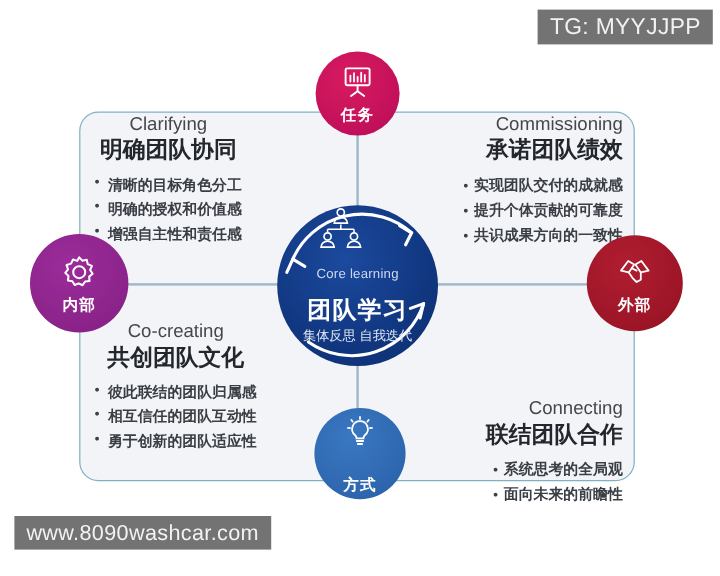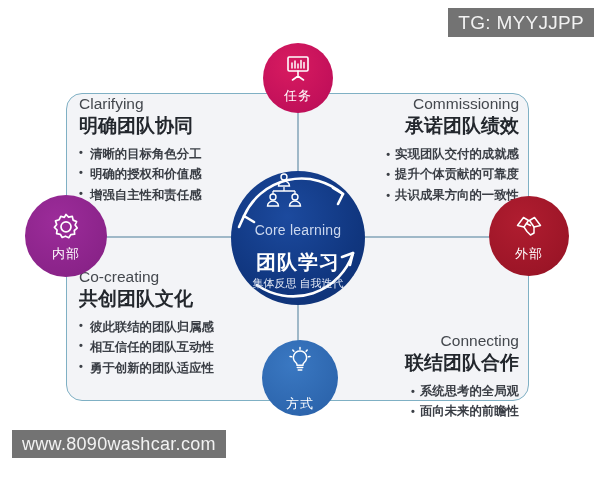--- a/index.html
+++ b/index.html
@@ -48,21 +48,21 @@
 
   
   .conn {
     position: absolute;
     background: #9fb8c8;
   }
   #conn-h { left: 66px; top: 236px; width: 463px; height: 1.6px; }
   #conn-v { left: 297px; top: 93px; width: 1.6px; height: 308px; }
 
   
-  .quad { position: absolute; }
+  .quad { position: absolute; text-align: center; }
   .q-en {
     font-size: 15.5px;
     color: #44484e;
     line-height: 1.25;
     white-space: nowrap;
   }
   .q-cn {
     font-size: 19px;
     font-weight: bold;
     color: #23272d;
@@ -131,21 +131,21 @@
     display: flex;
     flex-direction: column;
     align-items: center;
     justify-content: flex-start;
     padding-top: 52px;
     box-sizing: border-box;
     color: #ffffff;
   }
   #core-icon { width: 46px; height: 34px; position: absolute; top: 16px; left: 44px; }
   .core-en {
-    font-size: 14px;
+    font-size: 11px;
     color: #ccd8ef;
     letter-spacing: 0.2px;
     line-height: 1.1;
     white-space: nowrap;
   }
   .core-cn {
     font-size: 20px;
     font-weight: bold;
     line-height: 1.2;
     margin-top: 12px;
@@ -169,21 +169,21 @@
     align-items: center;
     justify-content: center;
     color: #ffffff;
   }
   .badge .b-icon {
     width: 30px; height: 30px;
     display: block;
   }
   .badge .b-label {
     font-size: 13px;
-    font-weight: normal;
+    font-weight: bold;
     line-height: 1;
     margin-top: 5px;
     letter-spacing: 1px;
     white-space: nowrap;
   }
 
   #badge-task {
     left: 263px; top: 43px;
     width: 70px; height: 70px;
     background: #cf1457;

